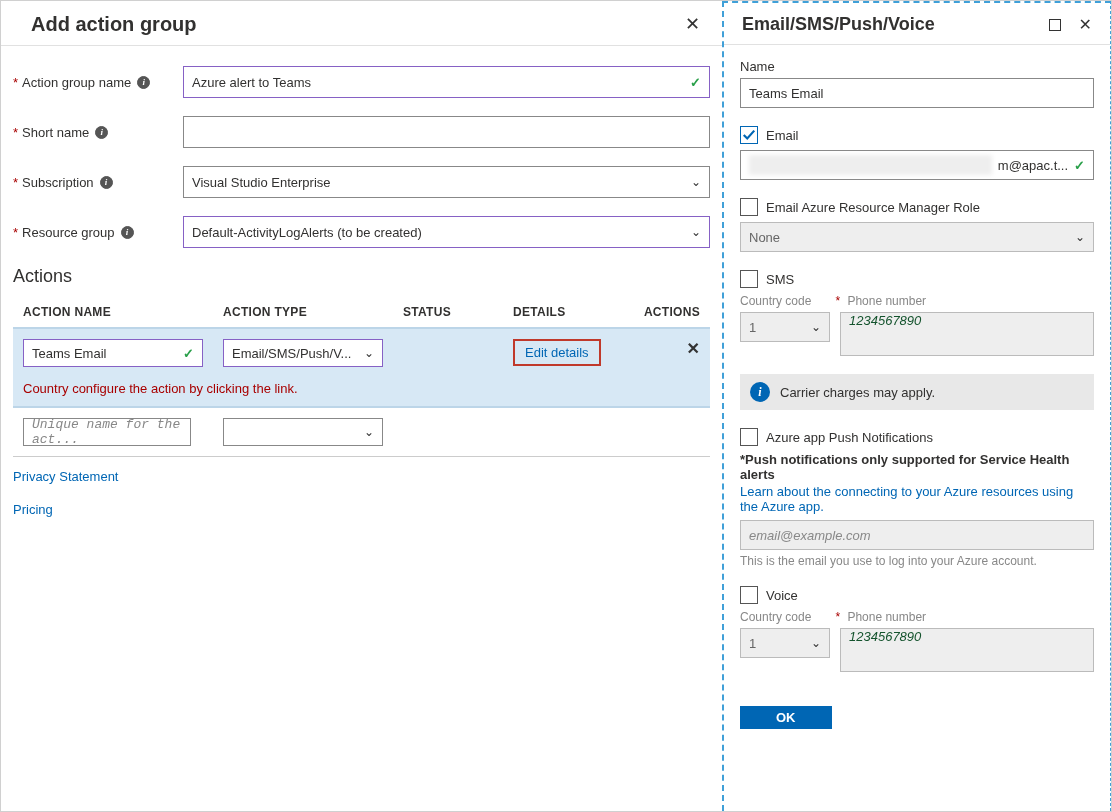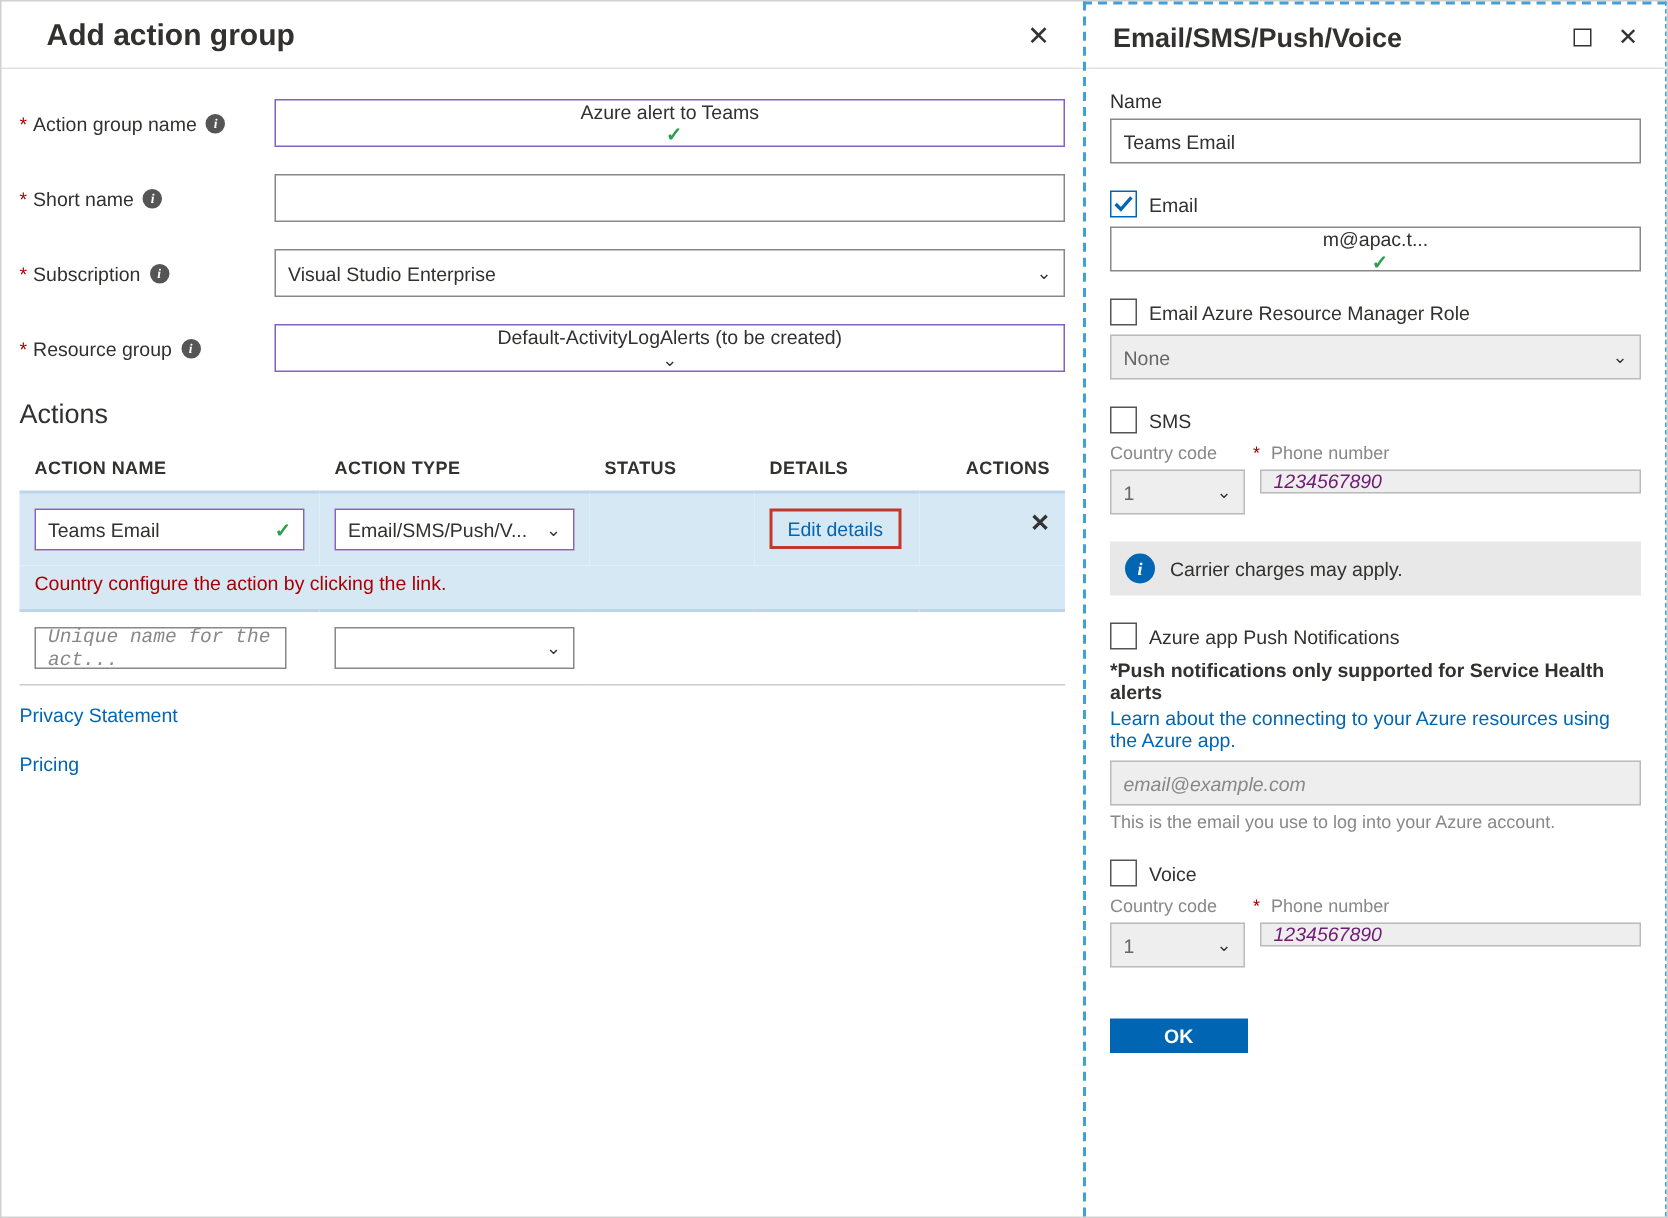--- a/index.html
+++ b/index.html
@@ -77,21 +77,21 @@
     flex: 1;
     height: 32px;
     border: 1px solid #888;
     padding: 0 8px;
     font-size: 13px;
     background: #fff;
     display: flex;
     align-items: center;
     justify-content: space-between;
   }
-  .purple-border { border: 1px solid #8661c5; flex-direction: column; }
+  .purple-border { border: 1px solid #8661c5; }
   .check-green { color: #2aa04a; font-weight: bold; margin-left: 6px; }
   .chev { font-size: 12px; color: #333; }
   .section-title {
     font-size: 18px;
     margin: 10px 0 10px 0;
   }
   table.actions-table {
     width: 100%;
     border-collapse: collapse;
   }
@@ -209,24 +209,24 @@
   .disabled-label { color: #888; font-size: 12px; }
   .phone-row { display:flex; gap:10px; }
   .cc-sel {
     width: 90px; height: 30px;
     border: 1px solid #bbb;
     background: #eee;
     display:flex; align-items:center; justify-content:space-between;
     padding: 0 8px; color:#666; font-size:13px;
   }
   .phone-in {
-    flex:1; height:16px;
+    flex:1; height:44px;
     border:1px solid #bbb; background:#eee;
-    padding:0 8px; color:#701a75; font-style:italic; font-size:13px;
-    display:flex; align-items:flex-end;
+    padding:0 8px; color:#14532d; font-style:italic; font-size:13px;
+    display:flex; align-items:flex-start;
   }
   .carrier-bar {
     background: #e8e8e8;
     display:flex; align-items:center;
     padding: 8px 10px; gap:10px; font-size:13px;
     margin-bottom: 18px;
   }
   .info-blue {
     width:20px; height:20px; border-radius:50%;
     background:#0066b4; color:#fff;

